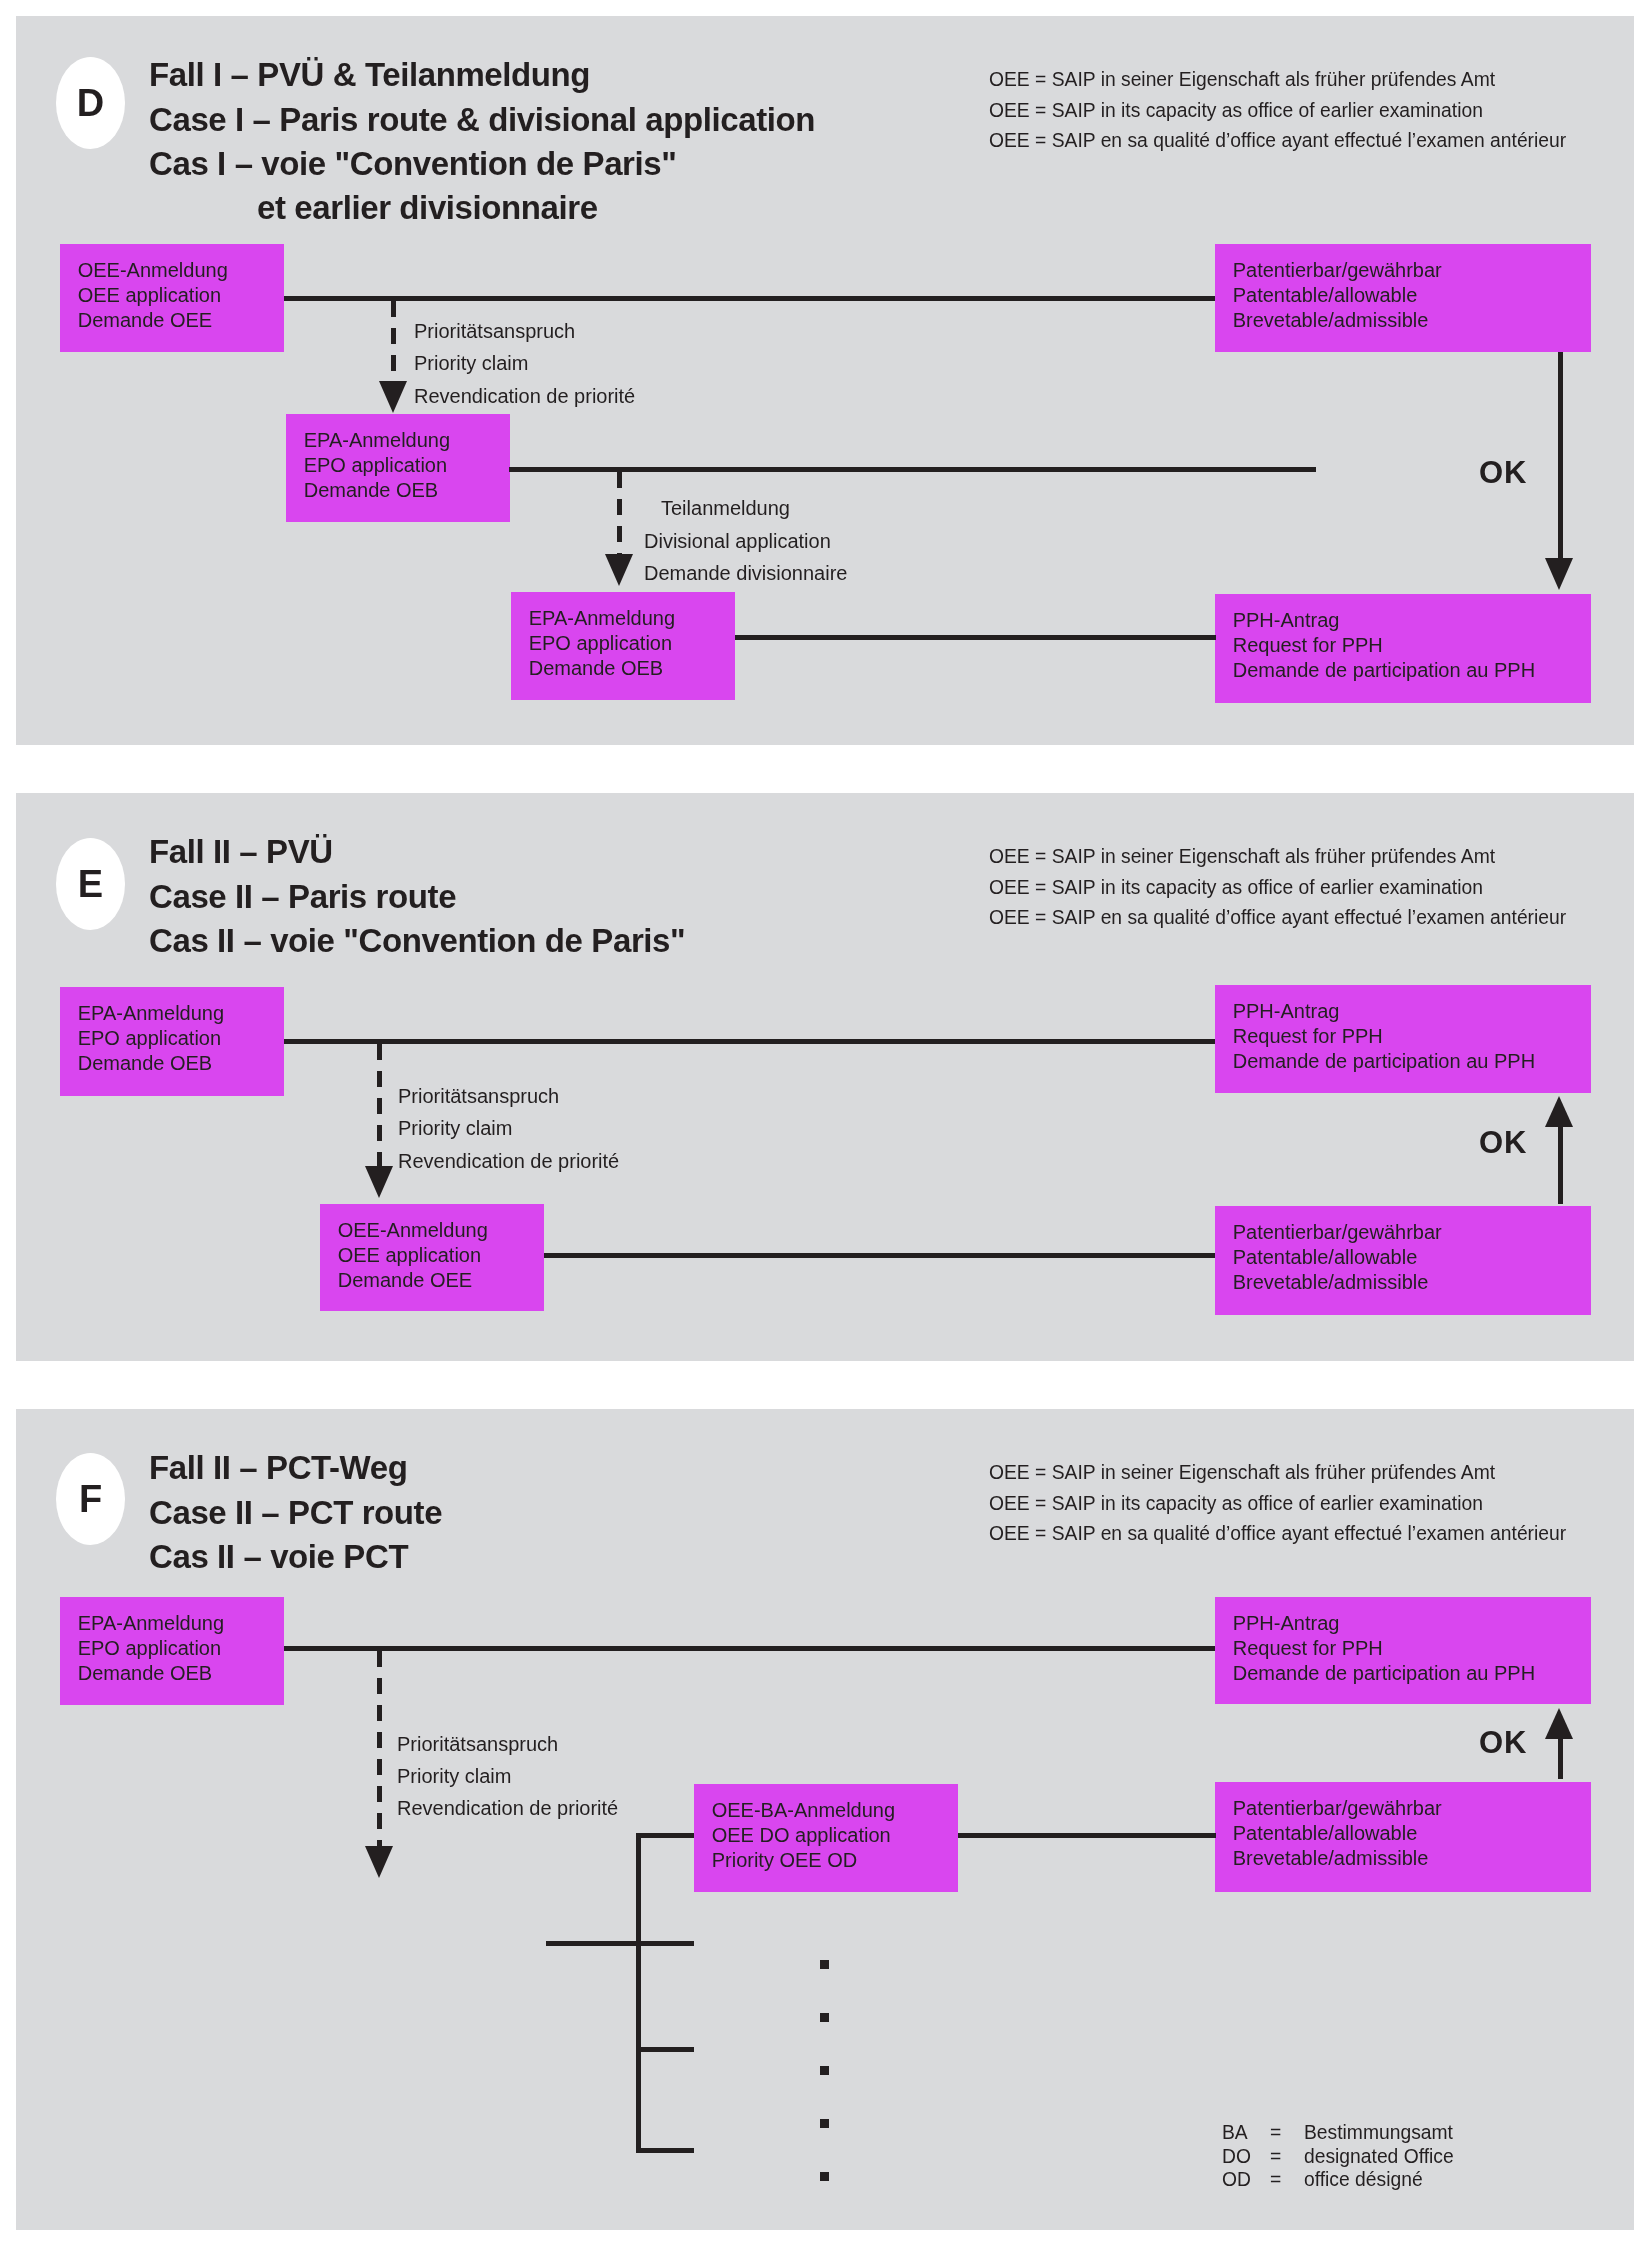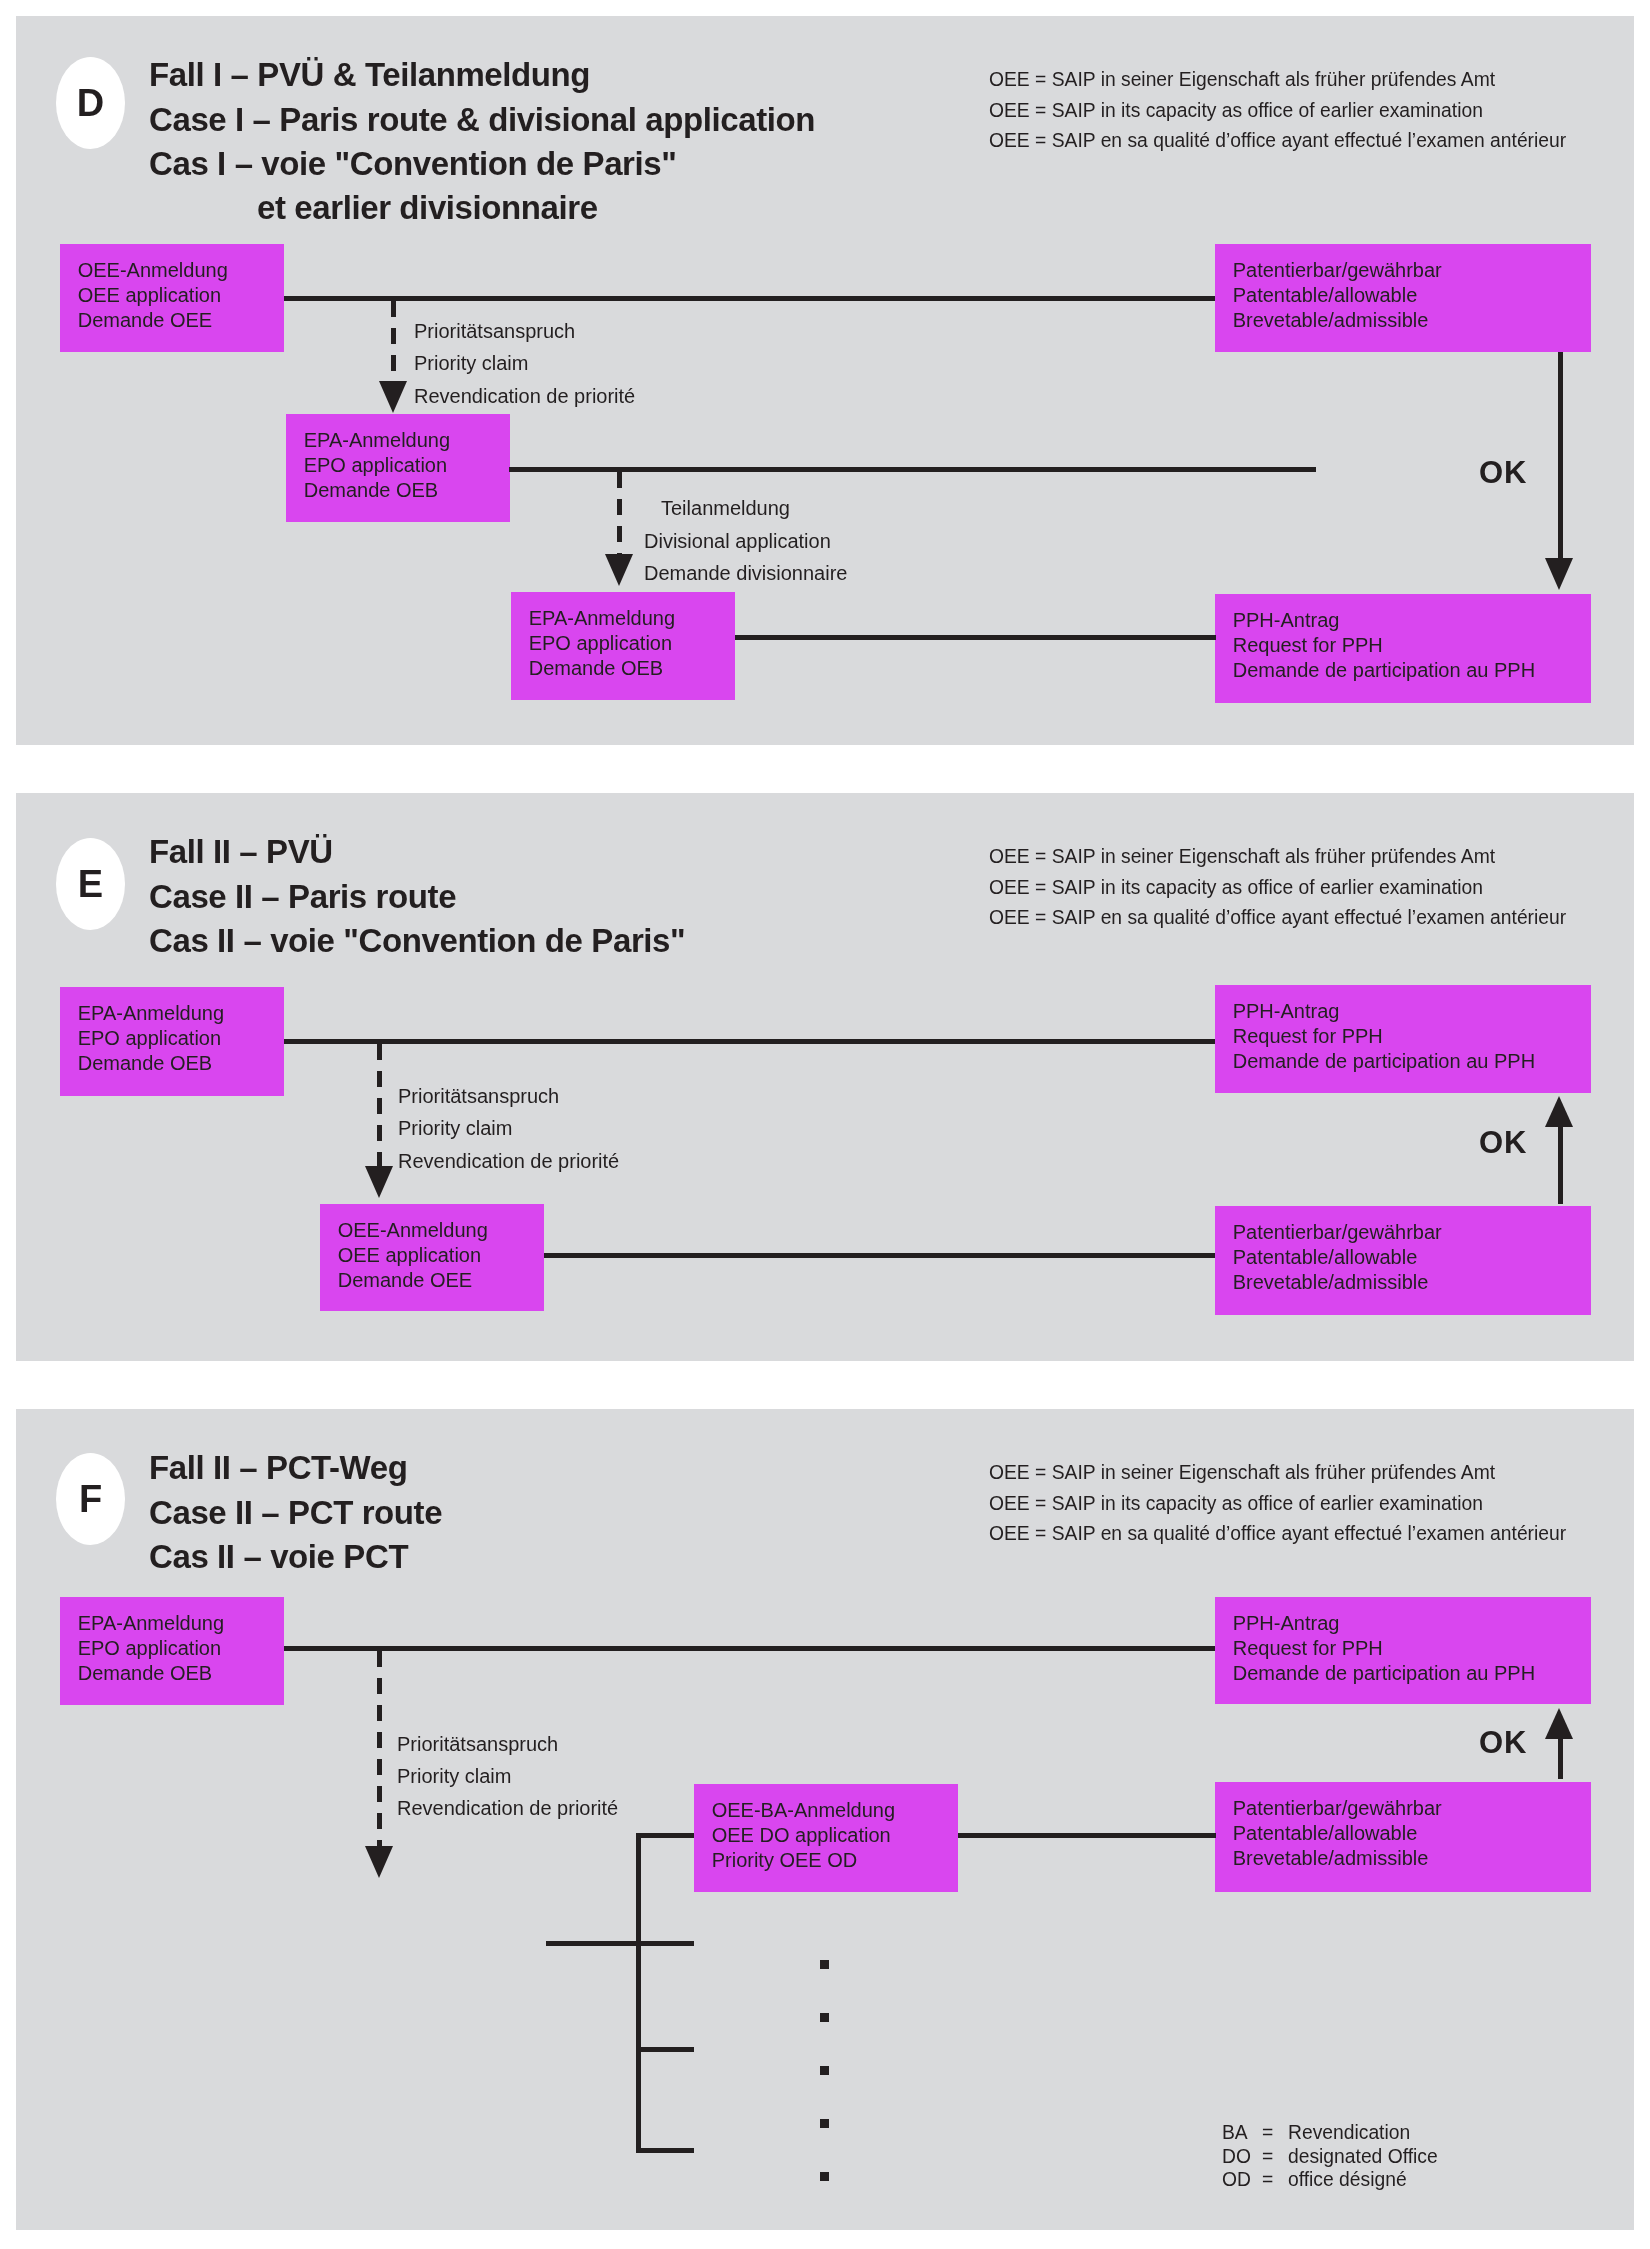--- a/index.html
+++ b/index.html
@@ -15,21 +15,21 @@
   .box-line{font-size:20px;line-height:25px;white-space:pre;}
   .hline{background:#231f20;height:4.8px;}
   .vline{background:#231f20;width:4.8px;}
   .sline{background:#231f20;width:4.8px;}
   .dashed-line{width:4.8px;background:repeating-linear-gradient(to bottom,#231f20 0 16px,transparent 16px 27px);}
   .head-down{width:0;height:0;border-left:14.5px solid transparent;border-right:14.5px solid transparent;border-top:32px solid #231f20;}
   .head-up{width:0;height:0;border-left:14.5px solid transparent;border-right:14.5px solid transparent;border-bottom:31px solid #231f20;}
   .flow-label{font-size:20px;white-space:pre;}
   .ok-label{font-size:31px;font-weight:bold;letter-spacing:0.8px;}
   .dot{width:8.9px;height:8.9px;background:#231f20;}
-  .abbrev-row{display:flex;font-size:19.3px;white-space:pre;}
+  .abbrev-row{display:flex;font-size:19.3px;white-space:pre;gap:8px;}
   .abbrev-key{width:40px;}
   .abbrev-eq{width:26px;}
 </style>
 </head>
 <body>
 
 <div id="page">
     <div class="panel abs" style="left: 16px; top: 16px; width: 1618px; height: 729px;">
       <div class="bubble abs" style="left: 40px; top: 41px; width: 69px; height: 92px;">
         <div class="bubble-letter">D</div>
@@ -167,18 +167,18 @@
       <div class="flow-label abs" style="left: 381px; top: 356px;">Priority claim</div>
       <div class="flow-label abs" style="left: 381px; top: 388px;">Revendication de priorité</div>
       <div class="sline abs" style="left: 1542px; top: 326px; height: 44px;"></div>
       <div class="head-up abs" style="left: 1529px; top: 299px;"></div>
       <div class="ok-label abs" style="left: 1463px; top: 316px;">OK</div>
       <div class="dot abs" style="left: 804px; top: 551px; width: 8.9px; height: 8.9px;"></div>
       <div class="dot abs" style="left: 804px; top: 604px; width: 8.9px; height: 8.9px;"></div>
       <div class="dot abs" style="left: 804px; top: 657px; width: 8.9px; height: 8.9px;"></div>
       <div class="dot abs" style="left: 804px; top: 710px; width: 8.9px; height: 8.9px;"></div>
       <div class="dot abs" style="left: 804px; top: 763px; width: 8.9px; height: 8.9px;"></div>
-      <div class="abbrev-row abs" style="left: 1206px; top: 713px;"><div class="abbrev-key">BA</div><div class="abbrev-eq">=</div><div class="abbrev-val">Revendication</div></div>
+      <div class="abbrev-row abs" style="left: 1206px; top: 713px;"><div class="abbrev-key">BA</div><div class="abbrev-eq">=</div><div class="abbrev-val">Bestimmungsamt</div></div>
       <div class="abbrev-row abs" style="left: 1206px; top: 737px; justify-content: flex-end;"><div class="abbrev-key">DO</div><div class="abbrev-eq">=</div><div class="abbrev-val">designated Office</div></div>
       <div class="abbrev-row abs" style="left: 1206px; top: 760px;"><div class="abbrev-key">OD</div><div class="abbrev-eq">=</div><div class="abbrev-val">office désigné</div></div>
     </div>
   </div>
 
 
 </body></html>

